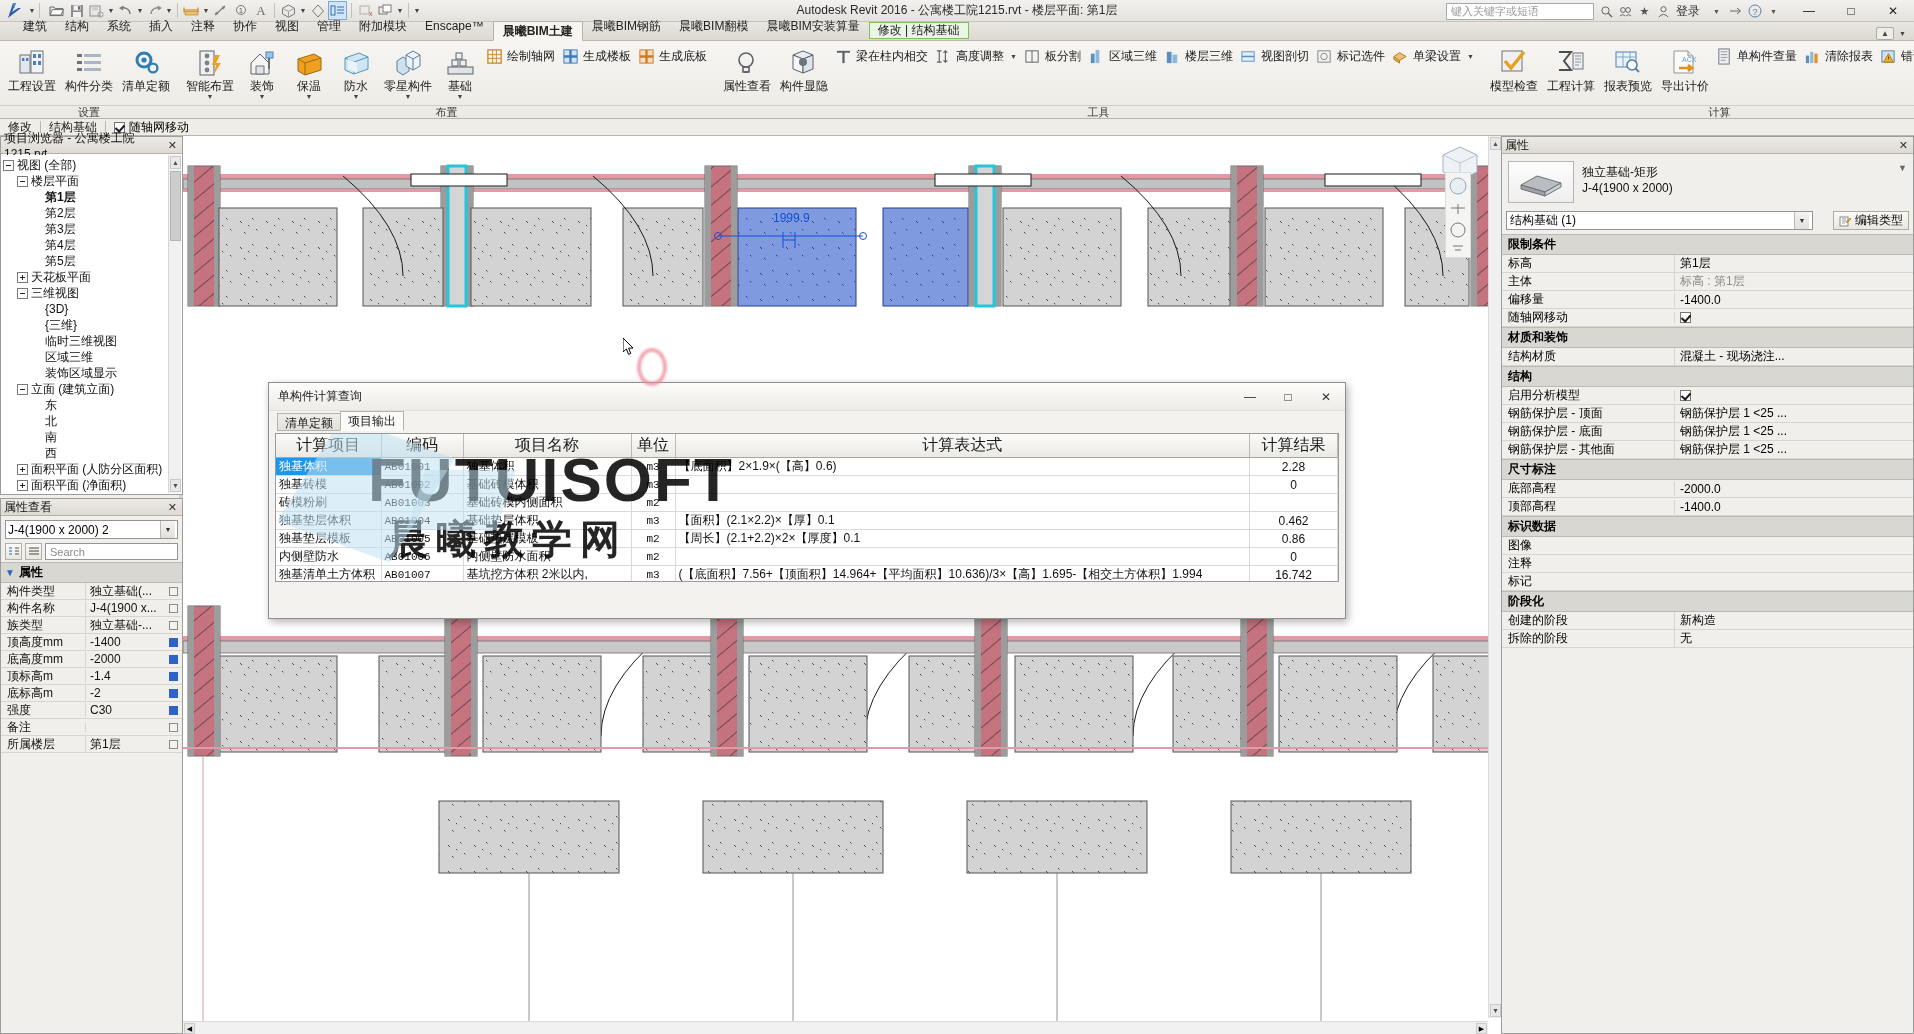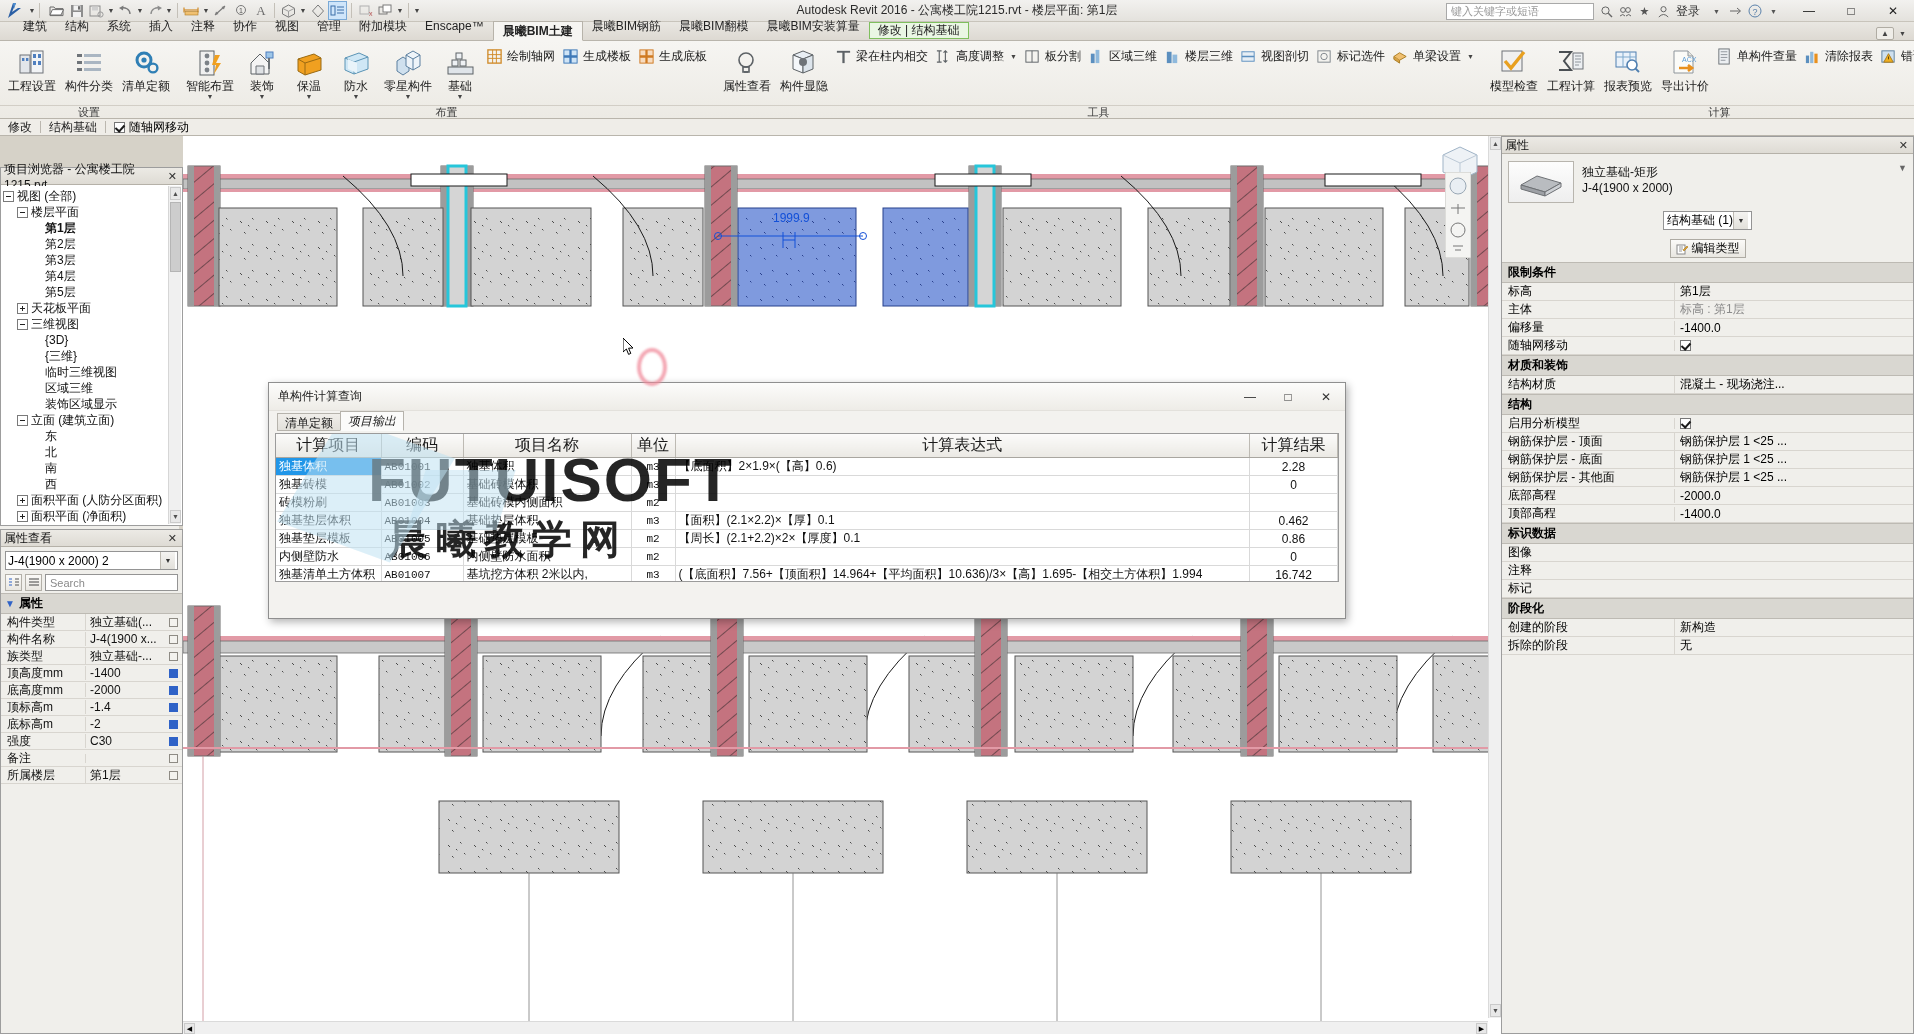--- a/index.html
+++ b/index.html
@@ -88,21 +88,21 @@
     display:flex;align-items:center;font-size:12px;padding-left:4px;gap:0;
   }
   .opt-txt{color:#1a1a1a;padding:0 4px;}
   .opt-sep{width:1px;height:12px;background:#bbb7af;margin:0 4px;}
   .opt-chk{display:flex;align-items:center;gap:4px;padding:0 4px;}
   .cbox{width:11px;height:11px;border:1px solid #767676;background:#fff;position:relative;flex:none;}
   .cbox.on:after{content:"";position:absolute;left:2px;top:0px;width:4px;height:7px;
     border:solid #1b1b1b;border-width:0 2px 2px 0;transform:rotate(42deg);}
 
   
-  .leftcol{position:absolute;left:0;top:136px;width:179px;bottom:0;background:#f0efeb;margin-top:31px;}
+  .leftcol{position:absolute;left:0;top:136px;width:179px;bottom:0;background:#f0efeb;}
   .pbrowser{position:absolute;left:0;top:0;width:183px;height:359px;background:#fff;
     border:1px solid #9d9d9d;}
   .pb-head{height:17px;background:linear-gradient(#eceae5,#dedbd4);border-bottom:1px solid #b5b1a8;
     display:flex;align-items:center;padding:0 3px;font-size:12px;color:#111;}
   .pb-close{margin-left:auto;font-size:11px;color:#333;padding:0 2px;}
   .pb-tree{position:absolute;left:0;right:0;top:18px;bottom:0;overflow:hidden;background:#fff;padding:2px 0 0 2px;}
   .tr{display:flex;align-items:center;height:16px;font-size:12px;color:#111;white-space:nowrap;}
   .tnode{width:11px;height:11px;border:1px solid #7a7a7a;background:#fff;margin-right:3px;flex:none;
     position:relative;font-size:9px;line-height:9px;text-align:center;color:#222;}
   .tnode:before{content:"";position:absolute;left:2px;top:4px;width:5px;height:1px;background:#222;}
@@ -145,21 +145,21 @@
 
   
   .rightcol{position:absolute;right:0;top:136px;width:413px;bottom:0;background:#f0efeb;}
   .rp{position:absolute;left:0;top:0;width:413px;bottom:0;border:1px solid #9d9d9d;background:#f0efeb;}
   .rp-head{height:17px;background:linear-gradient(#eceae5,#dedbd4);border-bottom:1px solid #b5b1a8;
     display:flex;align-items:center;padding:0 3px;font-size:12px;color:#111;}
   .rp-preview{display:flex;align-items:flex-start;padding:7px 6px;gap:8px;background:#f0efeb;}
   .rp-thumb{width:66px;height:42px;border:1px solid #b8b5ae;background:linear-gradient(#fdfdfd,#eeeeee);
     display:flex;align-items:center;justify-content:center;flex:none;}
   .rp-ttl{font-size:12px;line-height:16px;color:#111;padding-top:3px;}
-  .rp-typerow{display:flex;align-items:center;padding:1px 4px 4px 4px;gap:9px;flex-direction:column;}
+  .rp-typerow{display:flex;align-items:center;padding:1px 4px 4px 4px;gap:20px;}
   .rp-typecombo{flex:1;height:19px;background:#fff;border:1px solid #949494;display:flex;align-items:center;
     font-size:12px;padding:0 3px;}
   .rp-editbtn{height:19px;border:1px solid #aeaba3;background:linear-gradient(#fbfaf8,#e9e7e1);
     font-size:12px;display:flex;align-items:center;gap:3px;padding:0 5px;white-space:nowrap;}
   .rsect{background:#d9d7d1;border-top:1px solid #bdbab3;border-bottom:1px solid #bdbab3;
     font-size:12px;font-weight:bold;padding:1px 6px;}
   .rkv{display:flex;height:18px;border-bottom:1px solid #d8d5cf;font-size:12px;align-items:center;background:#f0efeb;}
   .rkv .k{width:172px;padding-left:6px;white-space:nowrap;overflow:hidden;}
   .rkv .v{flex:1;padding-left:5px;border-left:1px solid #d8d5cf;display:flex;align-items:center;
     white-space:nowrap;overflow:hidden;}
@@ -174,21 +174,21 @@
     background:#f3f2ef;border:1px solid #8f8f8f;box-shadow:2px 3px 8px rgba(0,0,0,.30);
   }
   .dlg-tb{height:28px;background:linear-gradient(#fcfcfb,#eeecE7);display:flex;align-items:center;
     padding-left:9px;border-bottom:1px solid #e3e1dc;}
   .dlg-title{font-size:12px;color:#1a1a1a;}
   .dlg-btns{margin-left:auto;display:flex;align-items:center;height:28px;}
   .dlg-b{width:38px;height:28px;display:flex;align-items:center;justify-content:center;font-size:12px;color:#333;}
   .dtabs{display:flex;align-items:flex-end;height:20px;padding-left:8px;background:#f3f2ef;}
   .dtab{height:18px;line-height:18px;padding:0 7px;font-size:12px;border:1px solid #b6b3ac;
     background:linear-gradient(#f0eeea,#e2e0da);margin-right:-1px;color:#1a1a1a;}
-  .dtab.on{background:#fbfbfa;height:20px;line-height:19px;border-bottom-color:#fbfbfa;font-weight:normal;font-style:italic;}
+  .dtab.on{background:#fbfbfa;height:20px;line-height:19px;border-bottom-color:#fbfbfa;font-weight:normal;}
   .grid-wrap{position:absolute;left:6px;right:6px;top:50px;bottom:36px;border:1px solid #9b9b9b;
     background:#fff;overflow:hidden;}
   table.grid{border-collapse:collapse;width:100%;table-layout:fixed;font-size:12px;}
   table.grid th{
     background:linear-gradient(#fbfbfa,#ebe9e4);border-right:1px solid #bdbab3;border-bottom:1px solid #a9a6a0;
     height:20px;font-weight:normal;font-size:16px;color:#1a1a1a;
   }
   table.grid td{
     border-right:1px solid #d9d9d9;border-bottom:1px solid #d9d9d9;height:16px;padding:0 3px;
     white-space:nowrap;overflow:hidden;color:#111;
@@ -1342,20 +1342,21 @@
           <span class="v">
             <span>钢筋保护层 1 &lt;25 ...</span>
           </span>
         </div>
         <div class="rkv">
           <span class="k">钢筋保护层 - 其他面</span>
           <span class="v">
             <span>钢筋保护层 1 &lt;25 ...</span>
           </span>
         </div>
+        <div class="rsect">尺寸标注</div>
         <div class="rkv">
           <span class="k">底部高程</span>
           <span class="v">
             <span>-2000.0</span>
           </span>
         </div>
         <div class="rkv">
           <span class="k">顶部高程</span>
           <span class="v">
             <span>-1400.0</span>

